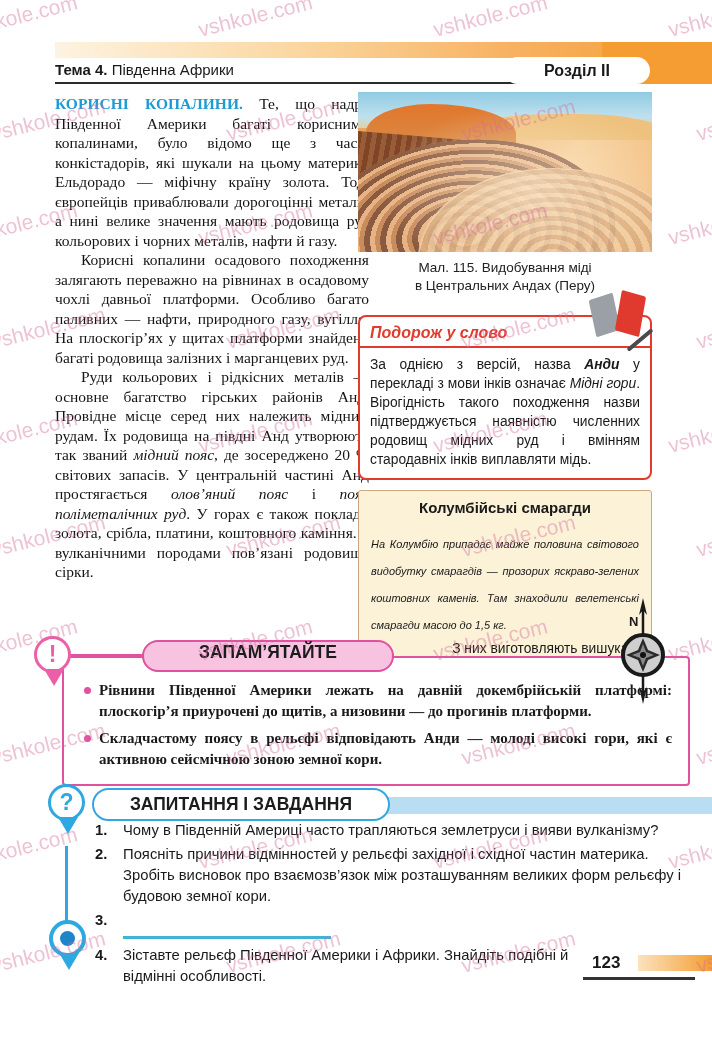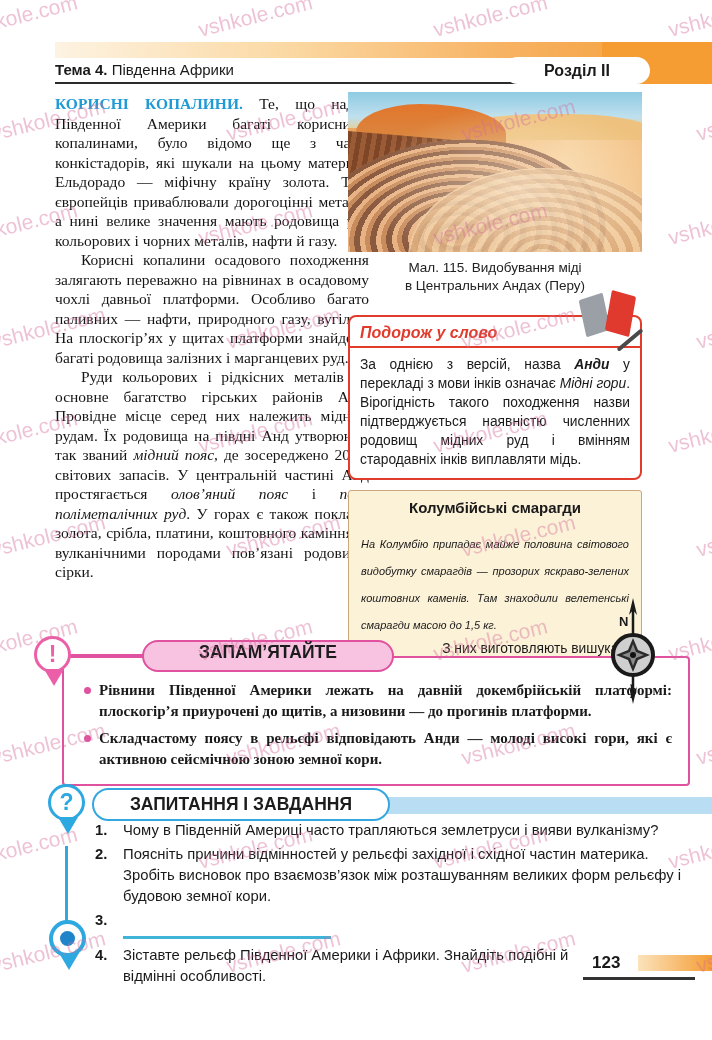--- a/index.html
+++ b/index.html
@@ -19,21 +19,21 @@
   .header-title{position:absolute;left:55px;top:61px;font-size:15px;color:#1a1a1a;}
   .header-title b{font-weight:bold;}
   .header-rule{position:absolute;left:55px;top:82px;width:583px;height:2px;background:#2b2b2b;}
   
   .left-col{position:absolute;left:55px;top:94px;width:314px;
             font-family:"Liberation Serif",serif;font-size:15.5px;line-height:19.5px;
             text-align:justify;color:#151515;}
   .left-col p{margin:0;}
   .left-col p.ind{text-indent:26px;}
   
-  .right-col{position:absolute;left:348px;top:92px;width:294px;}
+  .right-col{position:absolute;left:358px;top:92px;width:294px;}
   .mine{position:relative;width:294px;height:160px;overflow:hidden;
         background:linear-gradient(105deg,#e9a45c 0%,#f2b574 40%,#f6cf9a 70%,#f3c084 100%);}
   .mine .sky{position:absolute;left:0;top:0;right:0;height:36px;
         background:linear-gradient(180deg,#8fcbe3 0%,#bfe0ee 70%,#dfd2a6 100%);}
   .mine .far-mtn{position:absolute;left:8px;top:12px;width:150px;height:42px;background:
         linear-gradient(180deg,#e2762c,#d98a44);border-radius:60% 80% 0 0 / 95% 100% 0 0;}
   .mine .ridge{position:absolute;right:-20px;top:22px;width:230px;height:26px;background:#eec27e;
         border-radius:50% 40% 0 0 / 100% 90% 0 0;}
   .mine .dark-hill{position:absolute;left:0;top:36px;width:198px;height:74px;
         background:repeating-linear-gradient(100deg,#7e4526 0 5px,#9a5c36 5px 10px);

